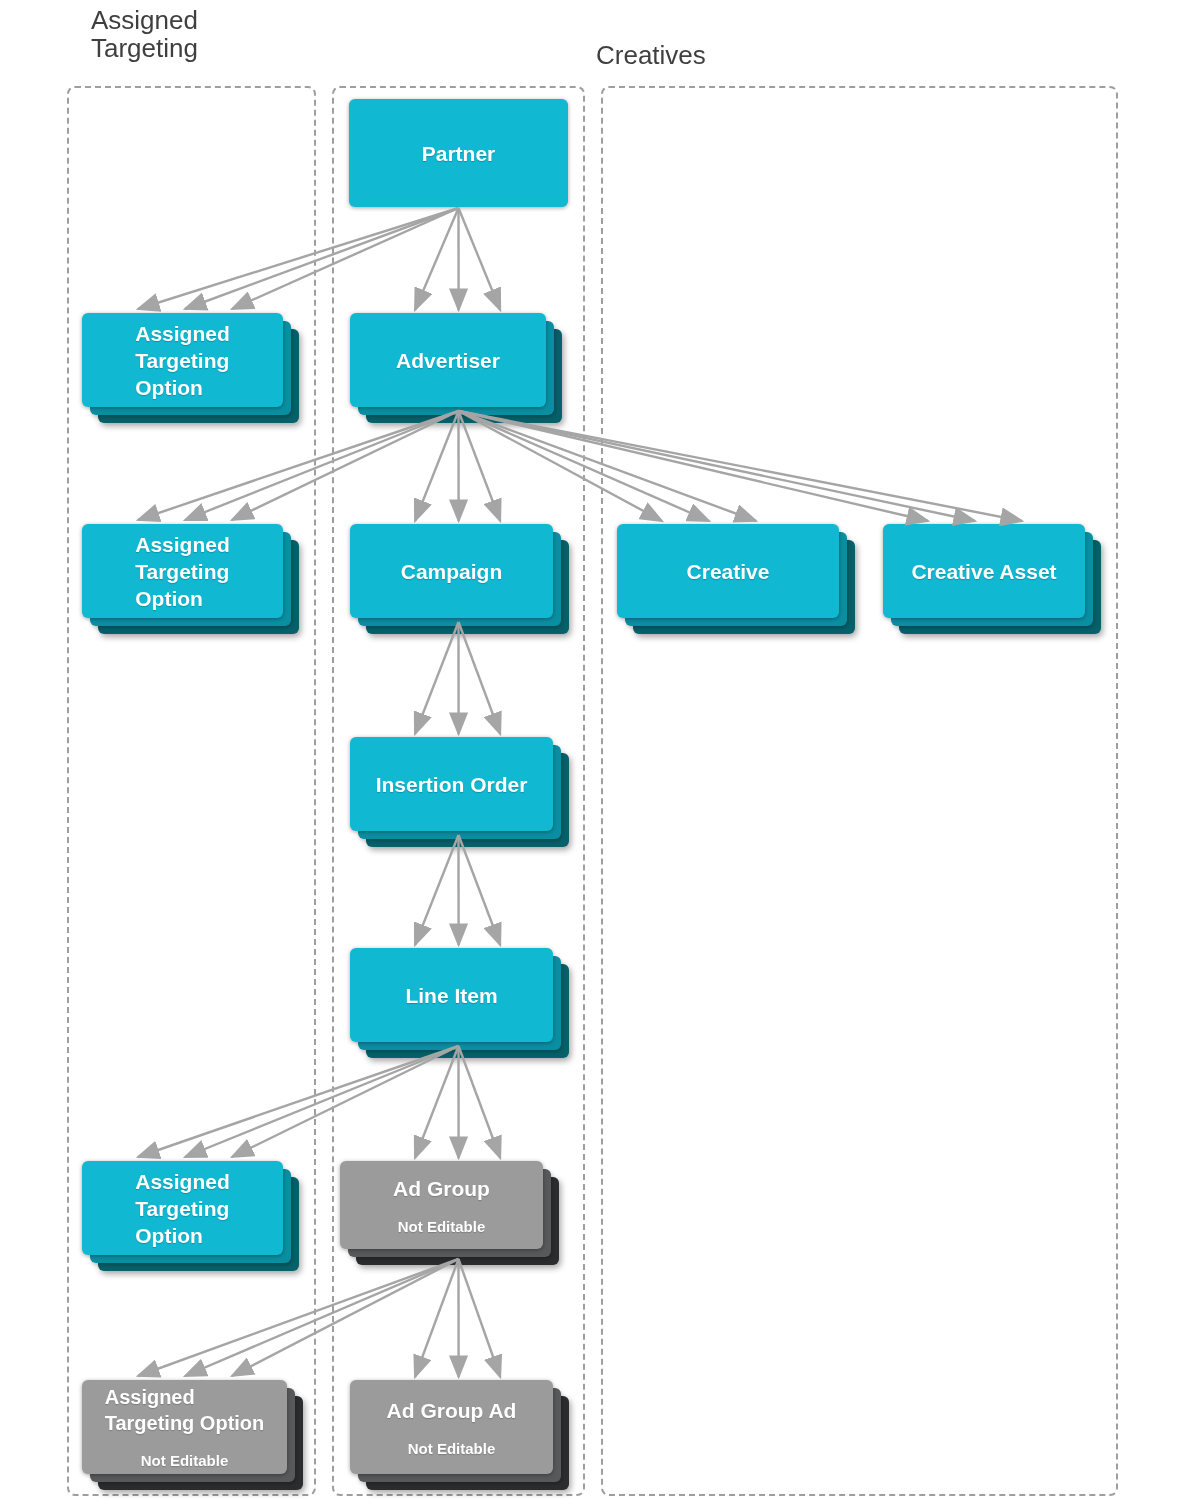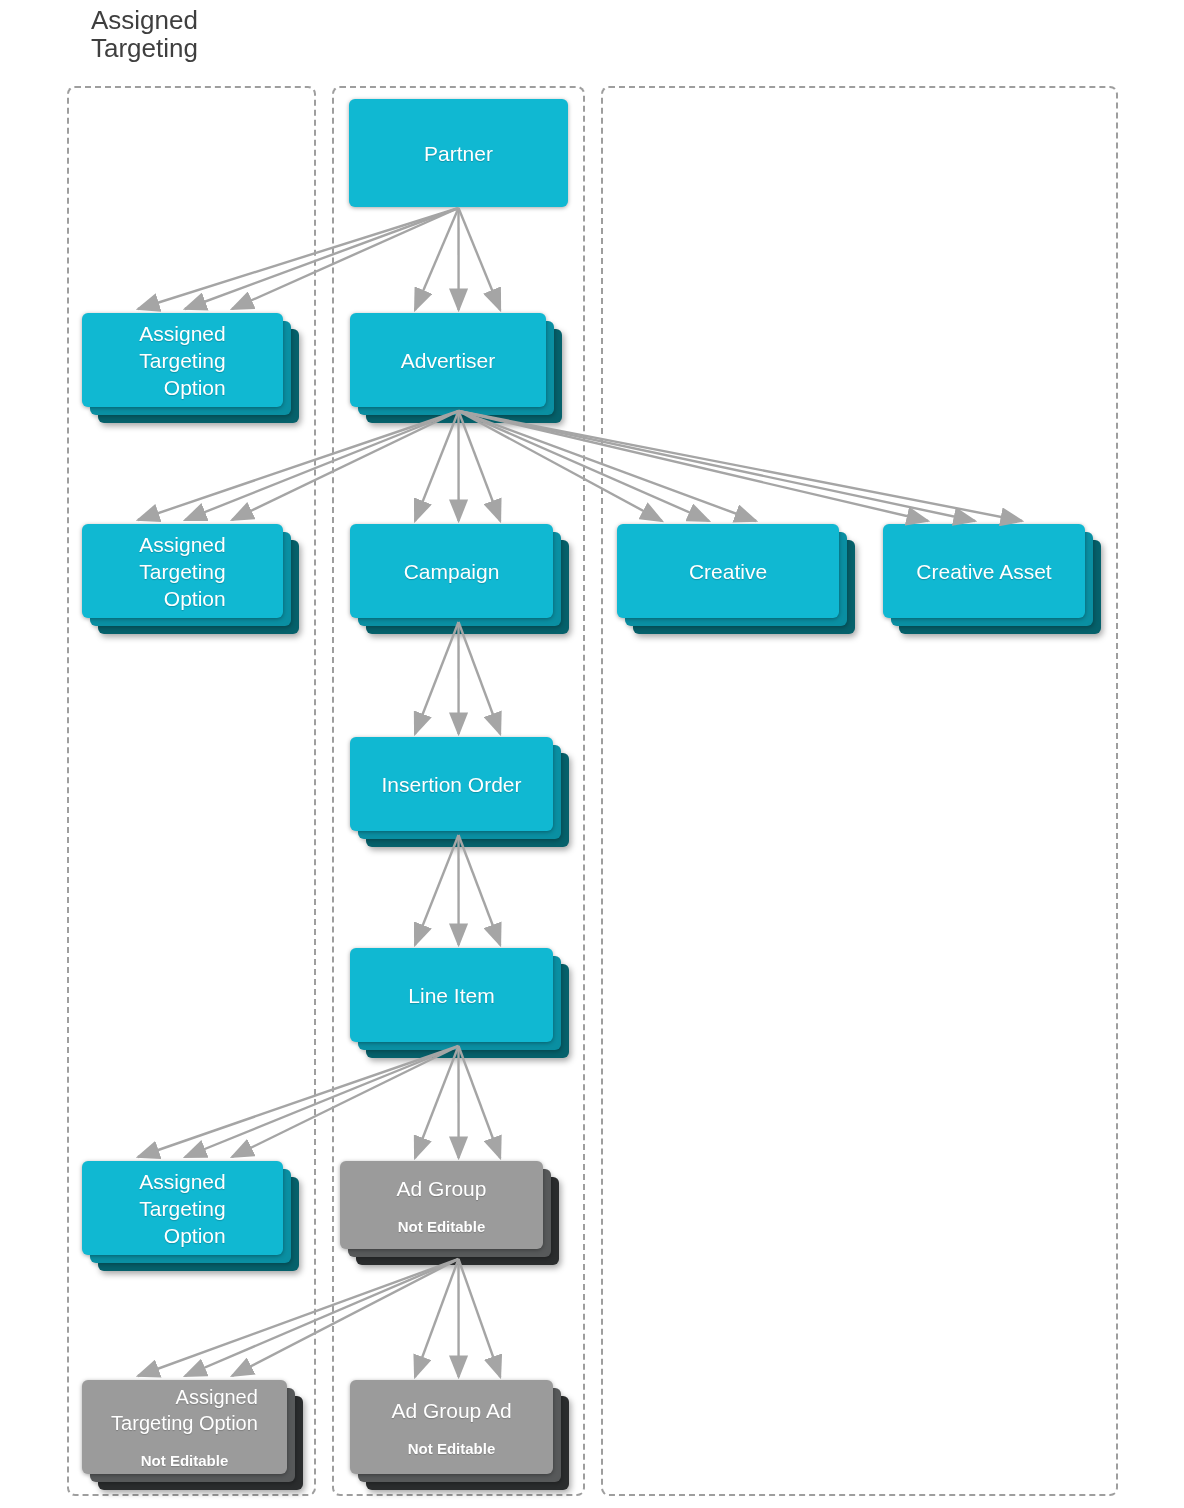--- a/index.html
+++ b/index.html
@@ -63,24 +63,24 @@
   .node .face {
     display: flex;
     flex-direction: column;
     align-items: center;
     justify-content: center;
     padding: 4px 8px;
   }
   .node .face.has-sub { gap: 16px; }
   .node .label {
     color: var(--text, #ffffff);
-    font-weight: normal;
+    font-weight: bold;
     font-size: 21px;
     line-height: 27px;
-    text-align: right;
+    text-align: left;
     white-space: pre-line;
     text-shadow: 0 1px 1px rgba(0,0,0,0.2);
   }
   .node.small-label .label { font-size: 20px; line-height: 26px; }
   .node .sublabel {
     color: var(--text, #ffffff);
     font-weight: bold;
     font-size: 15px;
     line-height: 18px;
     text-align: center;
@@ -91,20 +91,21 @@
     left: 0; top: 0;
     pointer-events: none;
   }
   #edges line { fill: none; }
 </style>
 </head>
 <body>
 
 <div class="stage">
   <div class="col-header hdr-1">Assigned Targeting</div>
+  <div class="col-header hdr-3">Creatives</div>
 
   <div class="col-frame frame-1"></div>
   <div class="col-frame frame-2"></div>
   <div class="col-frame frame-3"></div>
 
   <div id="nodes">
       <div class="node teal" style="left: 349px; top: 99px; width: 219px; height: 108px;">
         <div class="face">
           <span class="label">Partner</span>
         </div>

